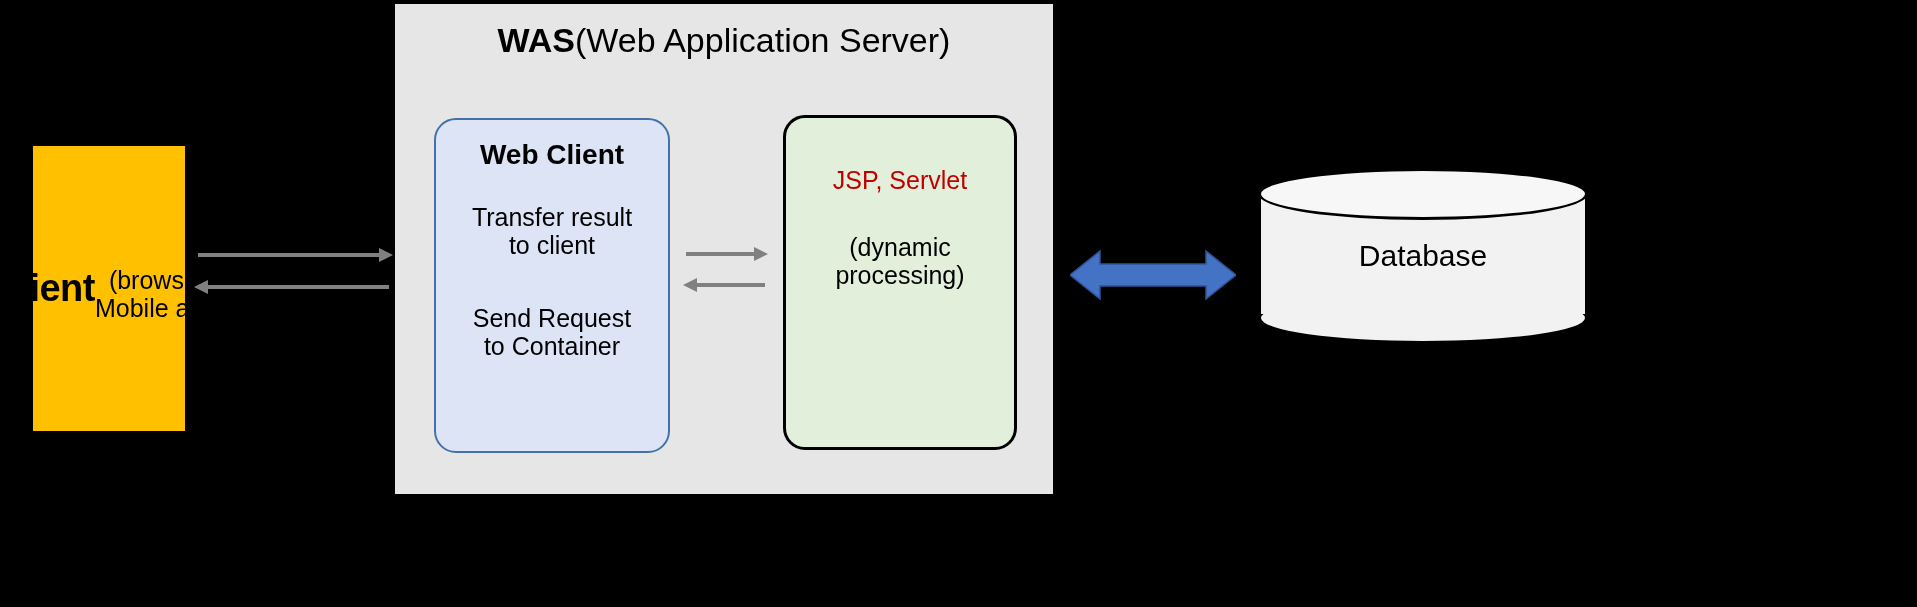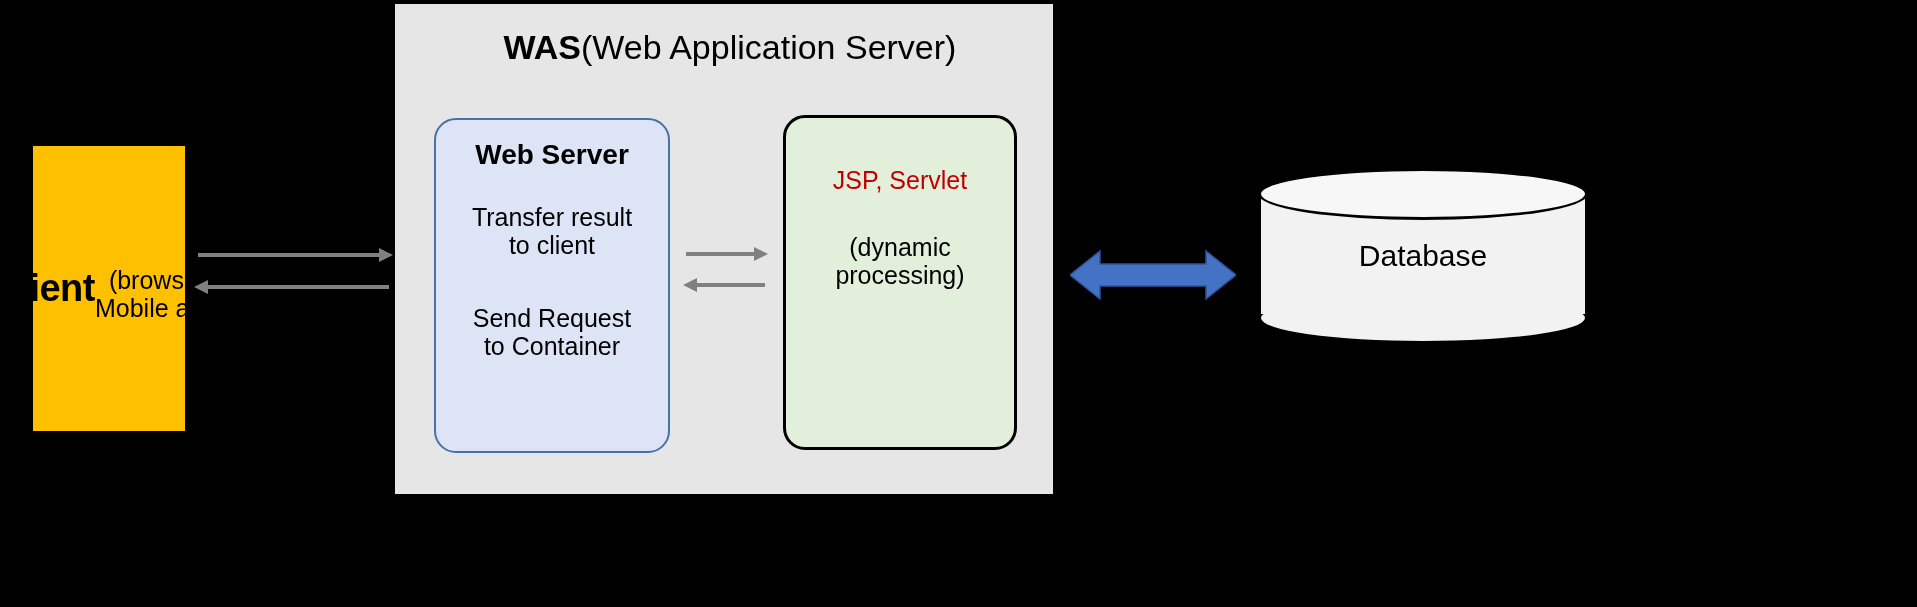--- a/index.html
+++ b/index.html
@@ -25,22 +25,22 @@
   .ga-head{position:absolute;width:0;height:0;top:-5px;}
   .ga-head.right{border-top:7px solid transparent;border-bottom:7px solid transparent;border-left:14px solid #808080;}
   .ga-head.left{border-top:7px solid transparent;border-bottom:7px solid transparent;border-right:14px solid #808080;}
 
   
   #was-panel{
     position:absolute;left:395px;top:4px;width:658px;height:490px;
     background:#E7E6E6;
   }
   #was-title{
-    position:absolute;top:24px;left:0;width:100%;text-align:center;
-    font-size:34px;color:#000;white-space:nowrap;padding-left:6px;
+    position:absolute;top:17px;left:0;width:100%;text-align:center;
+    font-size:34px;color:#000;white-space:nowrap;
   }
   #was-title .strong{font-weight:bold;}
   #was-title .light{font-weight:400;}
 
   
   .inner-box{
     position:absolute;border-radius:22px;
     display:flex;flex-direction:column;align-items:center;
     text-align:center;color:#000;line-height:1.14;
   }
@@ -118,21 +118,21 @@
     <div class="ga-head left" style="left:0;"></div>
   </div>
 
   <div id="was-panel">
     <div id="was-title">
       <span class="strong">WAS</span><span class="light">(Web Application Server)</span>
     </div>
   </div>
 
   <div id="web-server-box" class="inner-box">
-    <div class="box-title">Web Server</div>
+    <div class="box-title">Web Client</div>
     <div id="ws-line2" class="box-line">
       <div>Transfer result</div>
       <div>to client</div>
     </div>
     <div id="ws-line1" class="box-line">
       <div>Send Request</div>
       <div>to Container</div>
     </div>
   </div>
 

